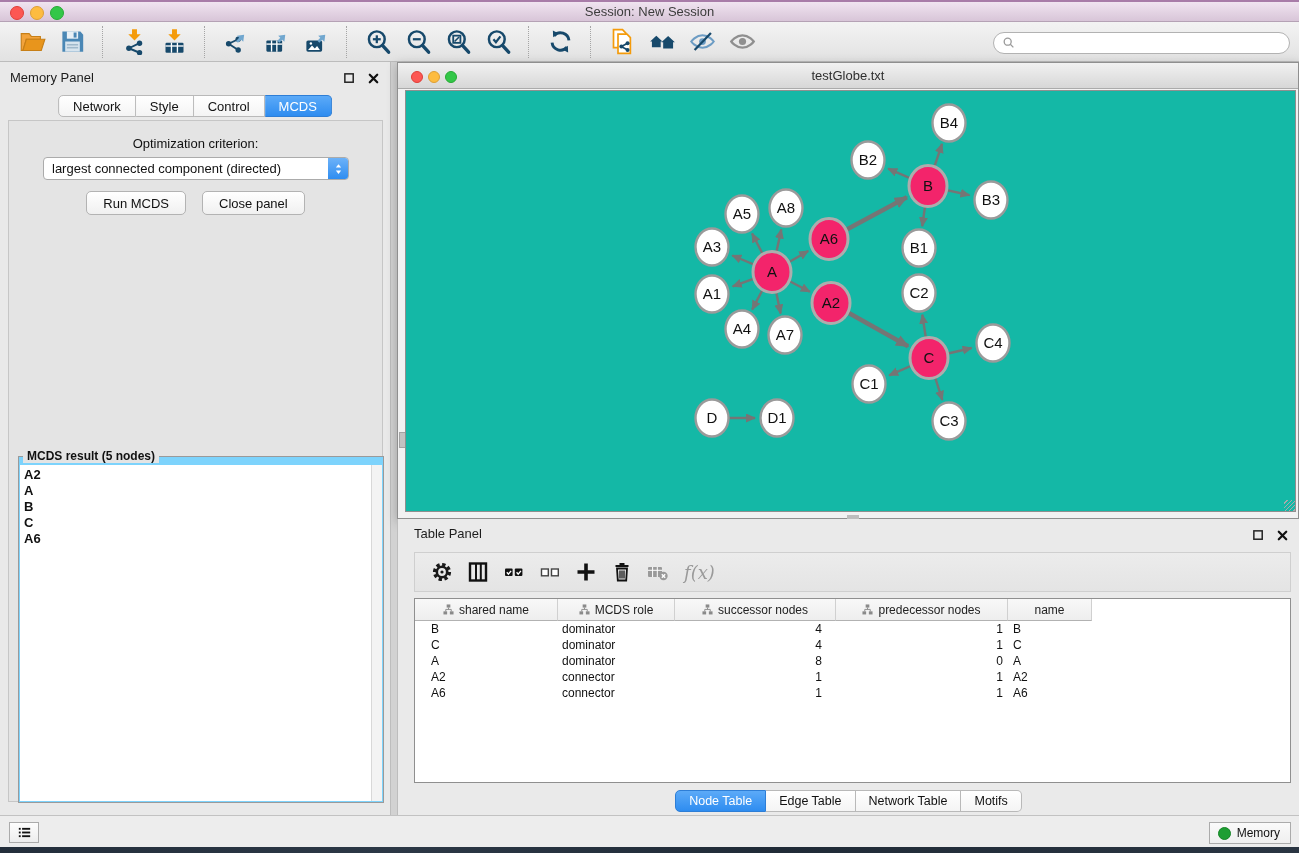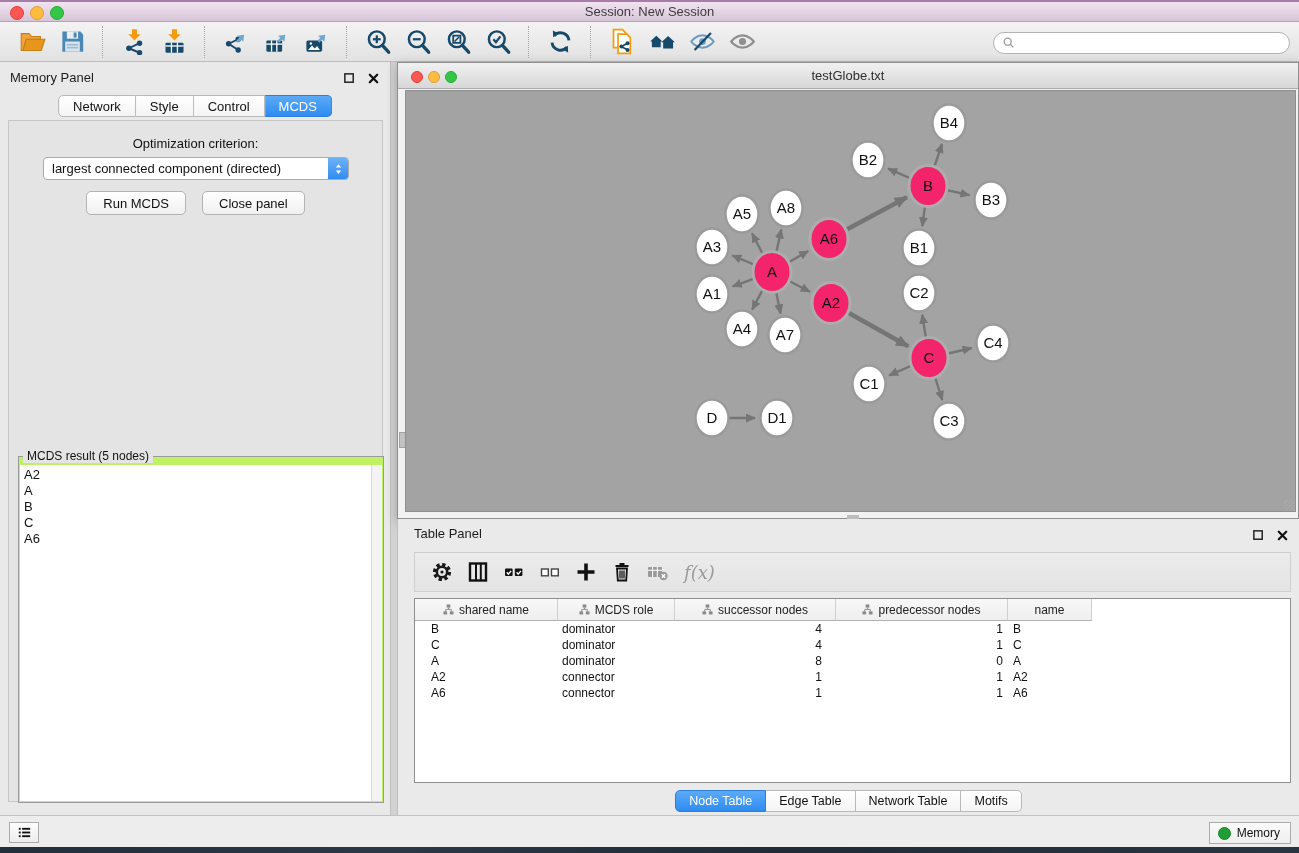--- a/index.html
+++ b/index.html
@@ -44,38 +44,38 @@
     background:#e4e4e4;border:1px solid #c6c6c6;}
   .opt-label{position:absolute;left:0;width:100%;top:15px;text-align:center;font-size:13px;color:#111;}
   .combo{position:absolute;left:34px;top:36px;width:306px;height:23px;box-sizing:border-box;
     background:#fff;border:1px solid #ababab;border-radius:4px;display:flex;align-items:center;}
   .combo-text{flex:1;font-size:13px;color:#111;padding-left:8px;white-space:nowrap;overflow:hidden;}
   .combo-btn{width:20px;align-self:stretch;background:linear-gradient(#6db2f8,#2f8df1);
     border-radius:0 3px 3px 0;display:flex;align-items:center;justify-content:center;}
   .btn-row{position:absolute;left:0;width:100%;top:70px;display:flex;justify-content:center;gap:16px;}
   .pbtn{height:22px;padding:0 16px;background:linear-gradient(#ffffff,#f0f0f0);border:1px solid #b3b3b3;
     border-radius:5px;font-size:13px;color:#111;display:flex;align-items:center;}
-  .result-box{position:absolute;left:9px;top:335px;width:364px;height:345px;border:1px solid #9a9a9a;background:#bef264;}
+  .result-box{position:absolute;left:9px;top:335px;width:364px;height:345px;border:1px solid #9a9a9a;background:#7dd3fc;font-weight:bold;}
   .result-legend{position:absolute;left:4px;top:-8px;background:#e4e4e4;padding:0 4px;font-size:12px;color:#111;}
   .result-list{position:absolute;left:1px;top:8px;right:11px;bottom:1px;background:#fff;
     font-size:13px;color:#111;padding:2px 0 0 4px;overflow:hidden;}
   .result-scroll{position:absolute;right:1px;top:8px;width:10px;bottom:1px;background:#f3f3f3;border-left:1px solid #d8d8d8;}
   .result-item{height:16px;line-height:16px;}
 
   
   .network-window{position:absolute;left:397px;top:62px;width:902px;height:457px;box-sizing:border-box;
     background:#f2f2f2;border:1px solid #8f8f8f;box-shadow:0 3px 10px rgba(0,0,0,.25);}
   .nw-titlebar{position:absolute;left:0;top:0;width:100%;height:26px;box-sizing:border-box;
     background:linear-gradient(#f1f1f1,#d7d7d7);border-bottom:1px solid #ababab;}
   .nw-tl{position:absolute;top:8px;width:10px;height:10px;border-radius:50%;}
   .nw-tl.r{left:13px;background:#fc5753;border:1px solid #df3e38;}
   .nw-tl.y{left:30px;background:#fdbc40;border:1px solid #de9f34;}
   .nw-tl.g{left:47px;background:#33c748;border:1px solid #27aa35;}
   .nw-title{text-align:center;font-size:13px;color:#2e2e2e;line-height:25px;}
-  .nw-canvas{position:absolute;left:7px;top:27px;right:2px;bottom:6px;border:1px solid #8f8f8f;background:#a3a3a3;overflow:hidden;}
+  .nw-canvas{position:absolute;left:7px;top:27px;right:2px;bottom:6px;border:1px solid #8f8f8f;background:#14b8a6;overflow:hidden;}
   .nw-vthumb{position:absolute;left:1px;top:369px;width:5px;height:14px;background:#c2c2c2;border:1px solid #a3a3a3;}
   .nw-hthumb{position:absolute;left:449px;top:452px;width:12px;height:4px;background:#bdbdbd;}
   .nw-grip{position:absolute;right:3px;bottom:7px;width:11px;height:11px;
     background:repeating-linear-gradient(135deg,transparent 0 2px,#aaa 2px 3px);}
 
   
   .table-panel{position:absolute;left:397px;top:519px;width:902px;height:296px;box-sizing:border-box;
     background:#eaeaea;border-left:1px solid #bdbdbd;}
   .tp-title{position:absolute;left:16px;top:7px;font-size:13px;color:#1d1d1d;}
   .tp-toolbar{position:absolute;left:16px;top:33px;width:877px;height:40px;box-sizing:border-box;

